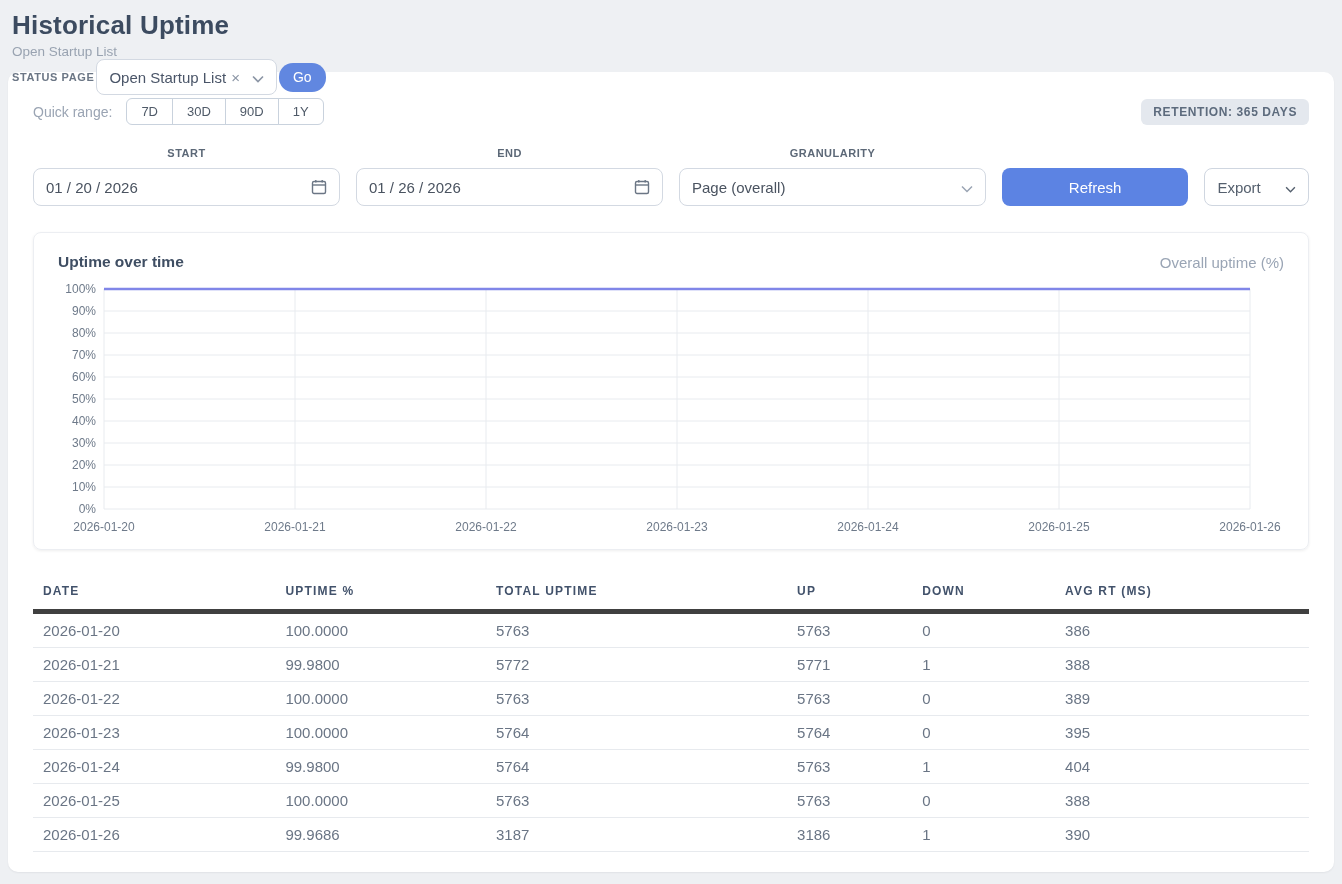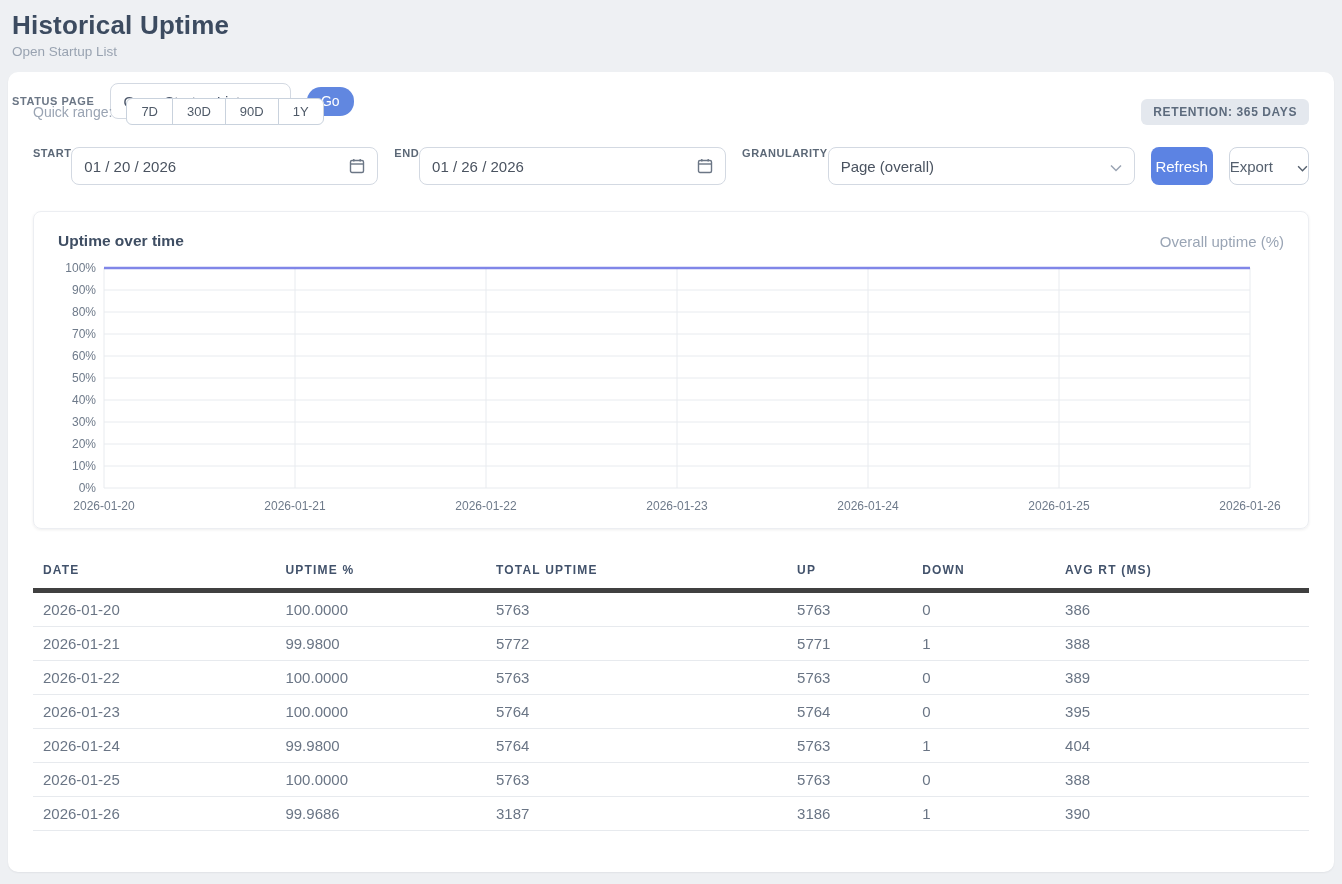--- a/index.html
+++ b/index.html
@@ -9,21 +9,21 @@
     font-family:"Liberation Sans", sans-serif;
     color:#4b5563;
   }
   
   .page-header {
     display:flex; justify-content:space-between; align-items:flex-start;
     padding:10px 12px 8px 12px; height:72px;flex-direction:column;
   }
   .page-title { font-size:26px; font-weight:700; color:#3c4b60; letter-spacing:.2px; }
   .page-subtitle { font-size:13.5px; color:#99a3b1; margin-top:3px; }
-  .header-right { display:flex; align-items:center; gap:16px; margin-top:24px; }
+  .header-right { display:flex; align-items:center; gap:2px; margin-top:0; }
   .status-page-label { font-size:11px; font-weight:700; color:#6b7685; letter-spacing:.6px; }
   .status-select {
     display:flex; align-items:center; gap:4px;
     background:#fff; border:1px solid #d3d9e2; border-radius:8px;
     height:36px; padding:0 12px; min-width:167px; cursor:pointer;
     font-size:15px; color:#4a5568;
   }
   .status-select .clear-x { color:#8b95a5; font-size:15px; margin-left:1px; cursor:pointer; }
   .status-select .chev { margin-left:8px; }
   .go-btn {
@@ -48,21 +48,21 @@
   }
   .seg-btn:first-child { border-radius:6px 0 0 6px; margin-left:0; }
   .seg-btn:last-child { border-radius:0 6px 6px 0; }
   .retention-badge {
     margin-left:auto; background:#e4e8ee; color:#5d6b7d;
     font-size:12px; font-weight:700; letter-spacing:.6px;
     padding:6px 12px; border-radius:6px;
   }
   
   .form-row { display:flex; gap:16px; margin-top:22px; align-items:flex-end; }
-  .field { display:flex; flex-direction:row;text-align:center; }
+  .field { display:flex; flex-direction:column;text-align:center; }
   .field-label {
     font-size:11px; font-weight:700; color:#5c6877; letter-spacing:.5px;
     margin-bottom:9px;
   }
   .input-box {
     height:38px; border:1px solid #d3d9e2; border-radius:8px; background:#fff;
     display:flex; align-items:center; justify-content:space-between;
     padding:0 12px; font-size:15px; color:#4a5360; width:307px; cursor:text;
   }
   .select-box { cursor:pointer; }

